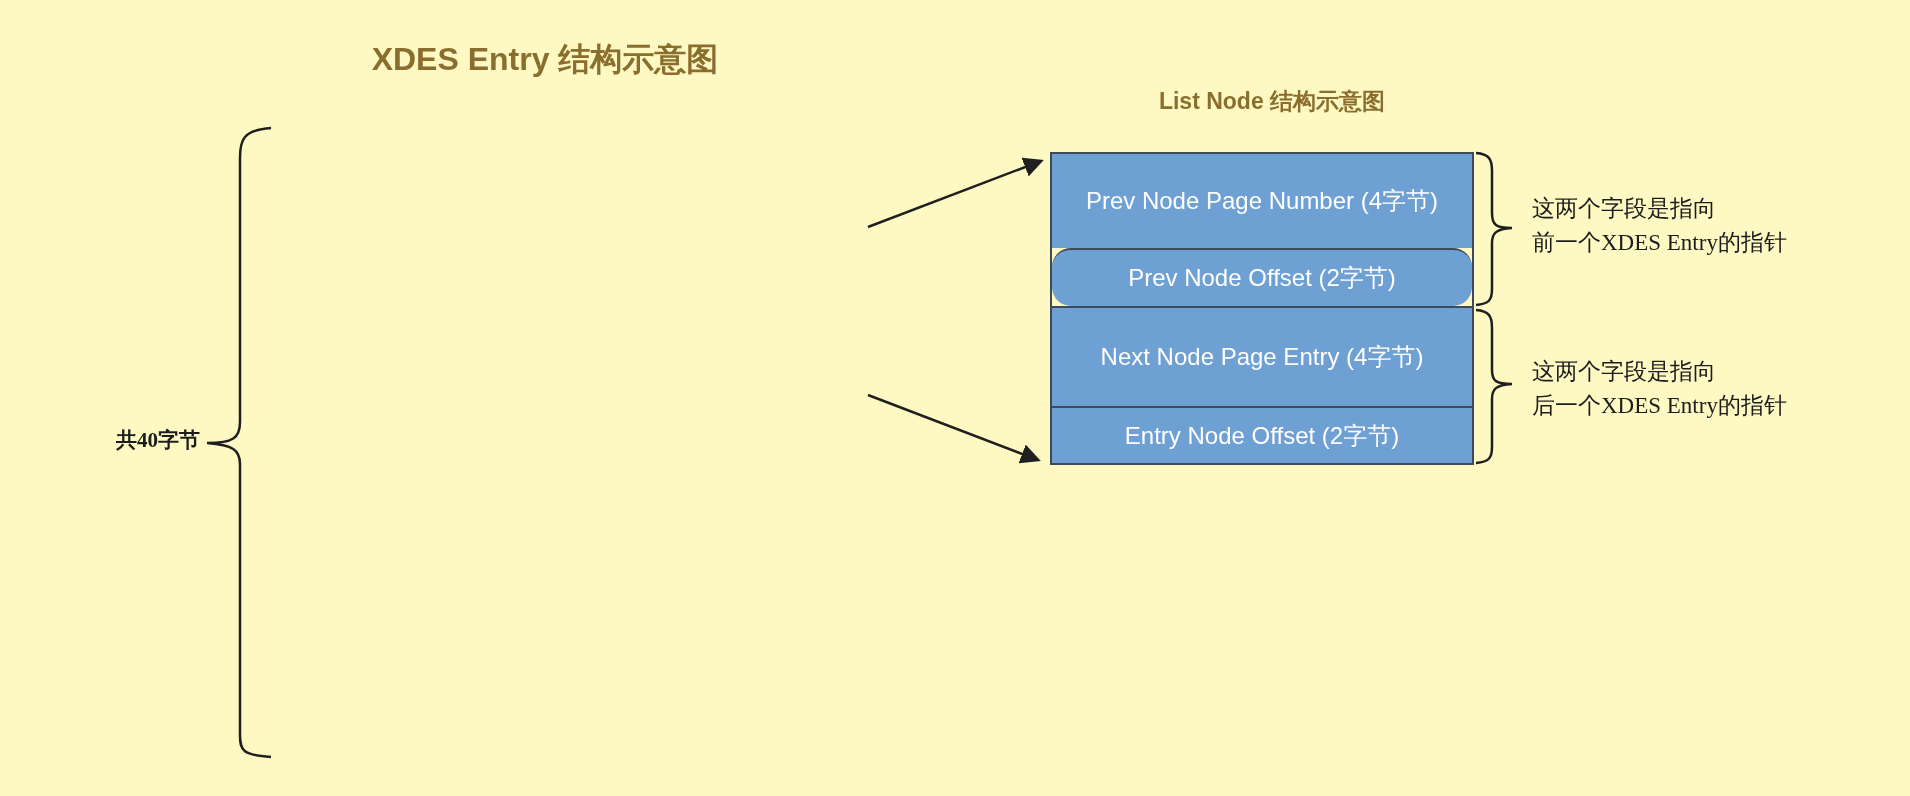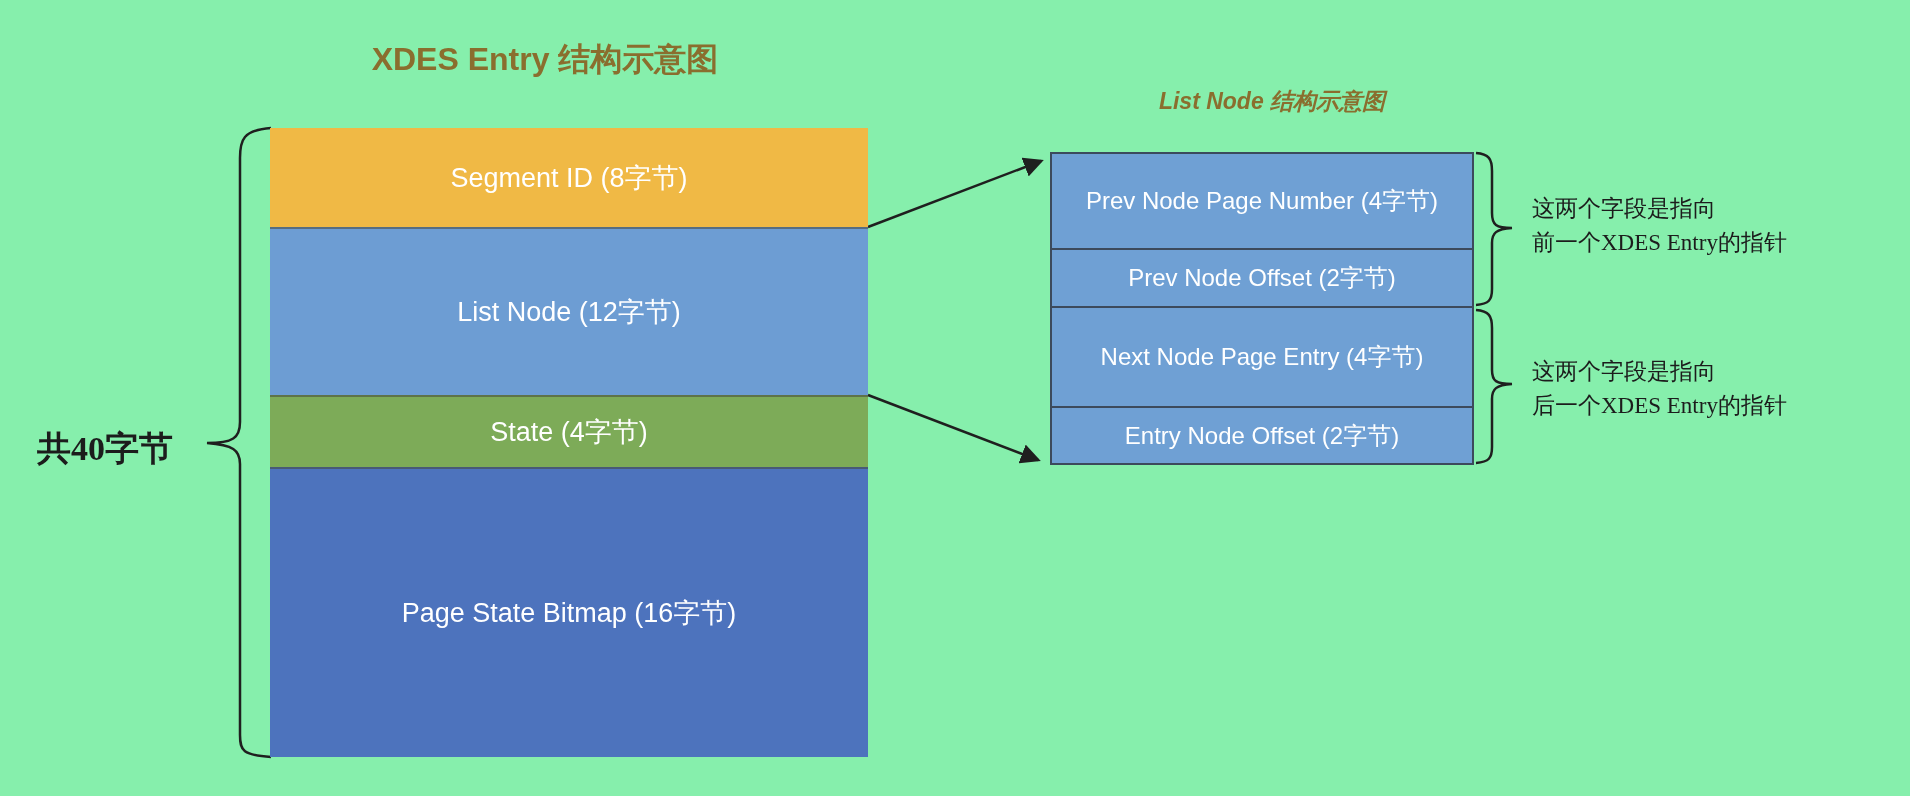--- a/index.html
+++ b/index.html
@@ -5,21 +5,21 @@
   html, body {
     margin: 0;
     padding: 0;
     background: #ffffff;
     font-family: "Liberation Sans", sans-serif;
   }
   .canvas {
     position: relative;
     width: 1910px;
     height: 796px;
-    background: #86efac;
+    background: #fef9c3;
     overflow: hidden;
   }
   .overlay {
     position: absolute;
     left: 0;
     top: 0;
     width: 1910px;
     height: 796px;
     pointer-events: none;
   }
@@ -61,22 +61,22 @@
   }
   .seg-0 { height: 99px; }
   .seg-1 { height: 168px; }
   .seg-2 { height: 72px; }
   .seg-3 { height: 290px; }
   .total-label {
     position: absolute;
     left: 10px;
     top: 426px;
     width: 190px;
-    text-align: center;
-    font-size: 34px;
+    text-align: right;
+    font-size: 21px;
     font-weight: bold;
     color: #1c1c1c;
     font-family: "Liberation Serif", serif;
     white-space: nowrap;
   }
   .listnode-box {
     position: absolute;
     left: 1050px;
     top: 152px;
     width: 424px;
@@ -149,42 +149,28 @@
              C 1492 381 1496 384 1512 384
              C 1496 385 1492 389 1492 399
              L 1492 447
              C 1492 458 1489 462 1476 463" fill="none" stroke="#1f1f1f" stroke-width="2.5"></path>
   </svg>
 
   <div class="diagram-title left-title" style="color: rgb(138, 110, 46);">XDES Entry 结构示意图</div>
 
   <div class="total-label">共40字节</div>
 
-  <div class="stack">
-    <div class="segment seg-0" style="background-color: rgb(240, 185, 69);">
-      <span>Segment ID (8字节)</span>
-    </div>
-    <div class="segment seg-1" style="background-color: rgb(109, 157, 211);">
-      <span>List Node (12字节)</span>
-    </div>
-    <div class="segment seg-2" style="background-color: rgb(125, 171, 88);">
-      <span>State (4字节)</span>
-    </div>
-    <div class="segment seg-3" style="background-color: rgb(77, 115, 189);">
-      <span>Page State Bitmap (16字节)</span>
-    </div>
-  </div>
 
-  <div class="diagram-title right-title" style="color: rgb(138, 110, 46); font-style: italic;">List Node 结构示意图</div>
+  <div class="diagram-title right-title" style="color: rgb(138, 110, 46);">List Node 结构示意图</div>
 
   <div class="listnode-box">
     <div class="ln-row row-0" style="background-color: rgb(111, 160, 212);">
       <span>Prev Node Page Number (4字节)</span>
     </div>
-    <div class="ln-row row-1" style="background-color: rgb(111, 160, 212);">
+    <div class="ln-row row-1" style="background-color: rgb(111, 160, 212); border-radius: 19px;">
       <span>Prev Node Offset (2字节)</span>
     </div>
     <div class="ln-row row-2" style="background-color: rgb(111, 160, 212);">
       <span>Next Node Page Entry (4字节)</span>
     </div>
     <div class="ln-row row-3" style="background-color: rgb(111, 160, 212);">
       <span>Entry Node Offset (2字节)</span>
     </div>
   </div>
 

